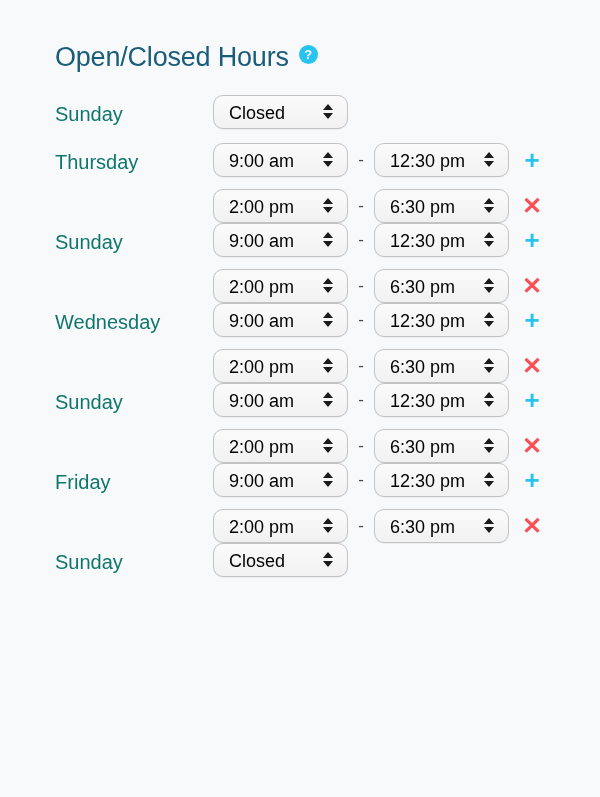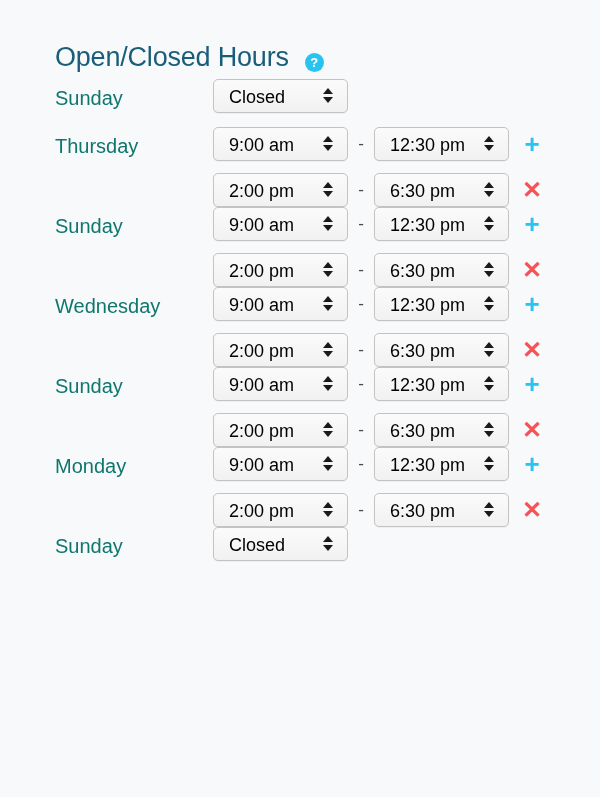--- a/index.html
+++ b/index.html
@@ -18,23 +18,23 @@
     overflow: hidden;
   }
 
   .panel {
     padding: 44px 0 0 55px;
   }
 
   
   .heading-row {
     display: flex;
-    align-items: flex-end;
-    gap: 16px;
-    margin-bottom: 8px;
+    align-items: flex-start;
+    gap: 10px;
+    margin-bottom: 24px;
   }
 
   .panel-title {
     font-size: 27px;
     font-weight: 400;
     color: #1a5d7a;
     letter-spacing: -0.2px;
     line-height: 1;
     margin: 0;
     white-space: nowrap;
@@ -86,21 +86,21 @@
   }
 
   
   .select {
     position: relative;
     width: 135px;
     height: 34px;
     background: #f6f6f6;
     background-image: linear-gradient(#fbfbfb, #f1f1f1);
     border: 1px solid #c3c3c3;
-    border-radius: 5px;
+    border-radius: 10px;
     box-shadow: 0 1px 0 rgba(0,0,0,0.04);
     flex: none;
     cursor: pointer;
   }
 
   .select-value {
     position: absolute;
     left: 15px;
     top: 0;
     height: 34px;
@@ -344,21 +344,21 @@
               <span class="spinner">
                 <i class="up"></i>
                 <i class="down"></i>
               </span>
             </div>
             <span class="action remove">✕</span>
           </div>
         </div>
       </div>
       <div class="day-row">
-        <div class="day-label">Monday</div>
+        <div class="day-label">Friday</div>
         <div class="ranges">
           <div class="range-row">
             <div class="select">
               <span class="select-value">9:00 am</span>
               <span class="spinner">
                 <i class="up"></i>
                 <i class="down"></i>
               </span>
             </div>
             <span class="dash">-</span>

